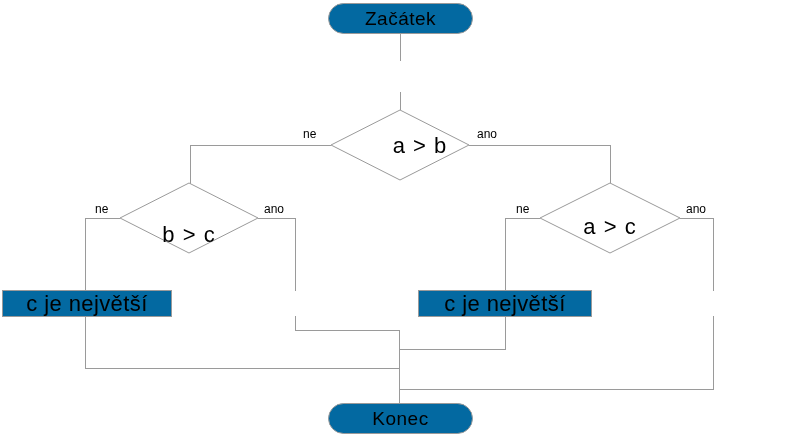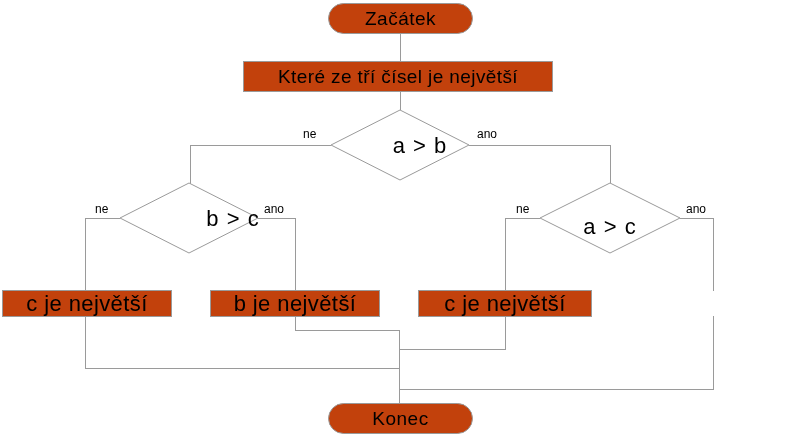--- a/index.html
+++ b/index.html
@@ -11,21 +11,21 @@
     position: relative;
     overflow: hidden;
   }
   .stage { position: absolute; left: 0; top: 0; width: 800px; height: 440px; }
   svg.wires { position: absolute; left: 0; top: 0; }
   .node {
     position: absolute;
     display: flex;
     align-items: center;
     justify-content: center;
-    background: #c2410c;
+    background: #0369a1;
     border: 1px solid #9a9a9a;
     color: #000;
     white-space: nowrap;
   }
   .terminal { border-radius: 16px; font-size: 19px; letter-spacing: 0.5px; }
   .process  { font-size: 19px; letter-spacing: 0.4px; }
   .result   { font-size: 22px; letter-spacing: 0.4px; }
   .dlabel {
     position: absolute;
     transform: translate(-50%, -50%);
@@ -67,41 +67,35 @@
       <polygon points="400,110 469,145 400,180 331,145"></polygon>
       <polygon points="189,183 258,218 189,253 120,218"></polygon>
       <polygon points="610,183 680,218 610,253 540,218"></polygon>
     </g>
   </svg>
 
   <div class="node terminal" style="left:328px; top:3px; width:145px; height:31px;">
     <span>Začátek</span>
   </div>
 
-  <div class="node process" style="left:243px; top:61px; width:310px; height:31px;">
-    <span>Které ze tří čísel je největší</span>
-  </div>
 
   <div class="dlabel" style="left:400px; top:146px;margin-left:20px;">a &gt; b</div>
-  <div class="dlabel" style="left:189px; top:219px;margin-left:44px;">b &gt; c</div>
+  <div class="dlabel" style="left:189px; top:235px;">b &gt; c</div>
   <div class="dlabel" style="left:610px; top:227px;">a &gt; c</div>
 
   <div class="branch" style="left:303px; top:126px;">ne</div>
   <div class="branch" style="left:477px; top:126px;">ano</div>
   <div class="branch" style="left:95px; top:201px;">ne</div>
   <div class="branch" style="left:264px; top:201px;">ano</div>
   <div class="branch" style="left:516px; top:201px;">ne</div>
   <div class="branch" style="left:686px; top:201px;">ano</div>
 
   <div class="node result" style="left:2px; top:290px; width:170px; height:27px;">
     <span>c je největší</span>
   </div>
-  <div class="node result" style="left:210px; top:290px; width:170px; height:27px;">
-    <span>b je největší</span>
-  </div>
   <div class="node result" style="left:418px; top:290px; width:174px; height:27px;">
     <span>c je největší</span>
   </div>
 
   <div class="node terminal" style="left:328px; top:403px; width:145px; height:31px;">
     <span>Konec</span>
   </div>
 
 </div>
 

